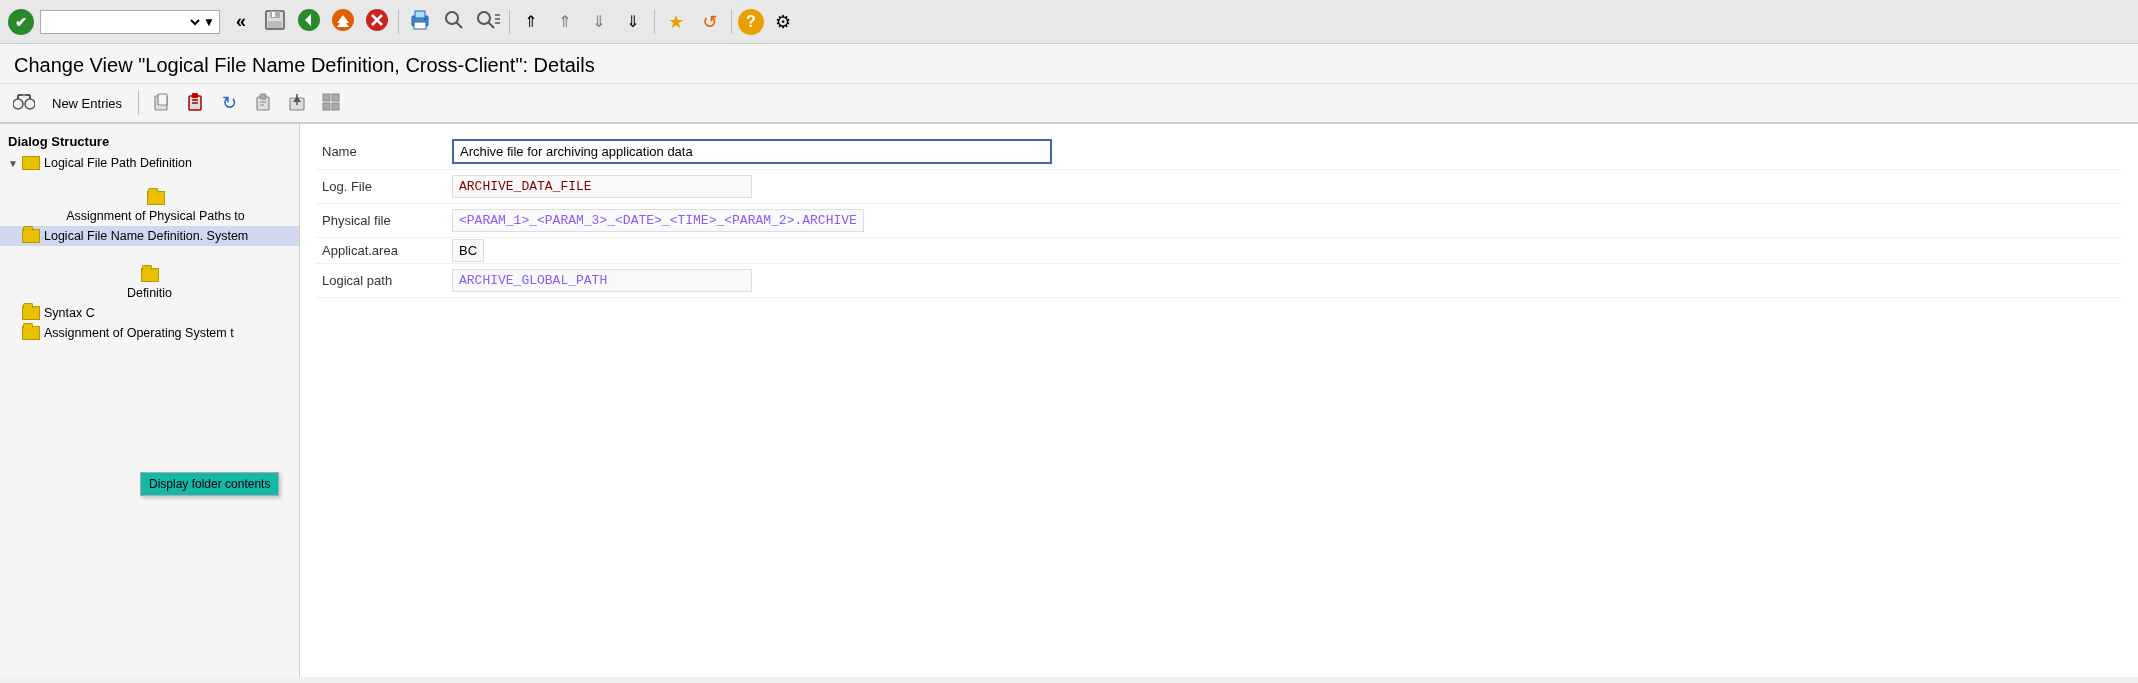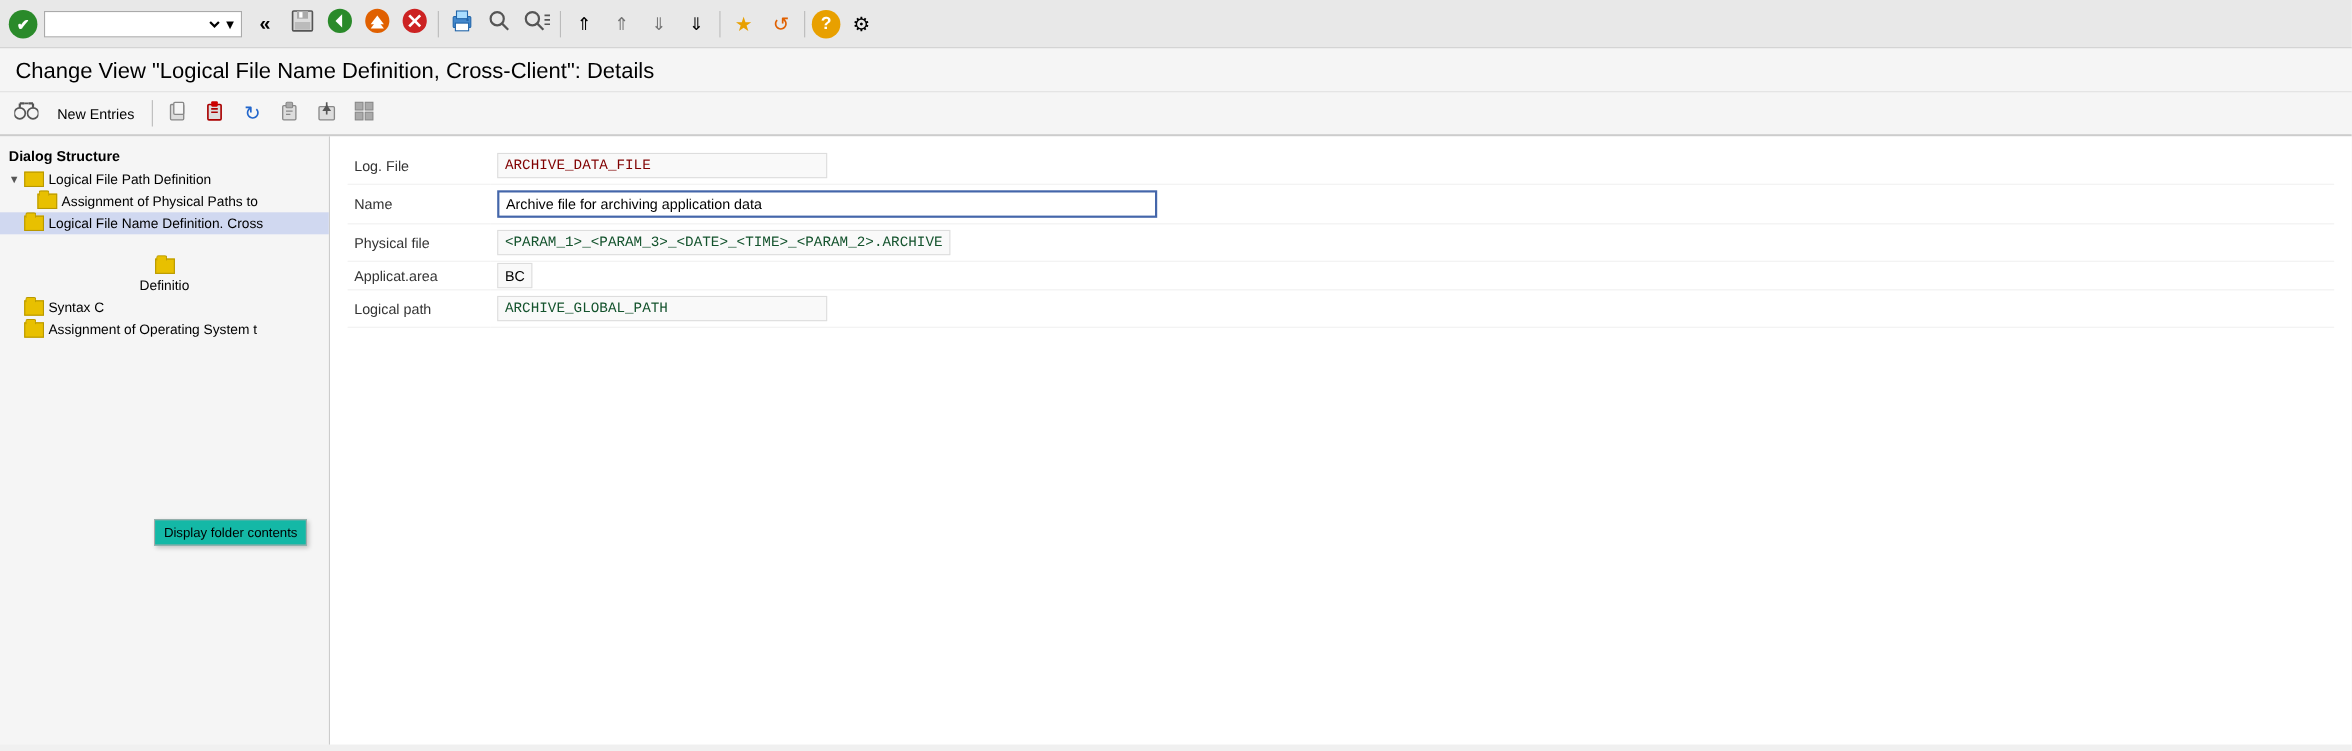--- a/index.html
+++ b/index.html
@@ -171,21 +171,21 @@
       flex-shrink: 0;
       position: relative;
     }
 
     .expand-arrow {
       font-size: 10px;
       color: #555;
       width: 10px;
     }
 
-    .indent1 { padding-left: 20px; }
+    .indent1 { padding-left: 20px; flex-direction: column; }
 
     
     .tooltip-popup {
       position: absolute;
       background: #14b8a6;
       border: 1px solid #aaa;
       padding: 4px 8px;
       font-size: 12px;
       box-shadow: 2px 2px 4px rgba(0,0,0,0.2);
       z-index: 100;
@@ -235,21 +235,21 @@
       padding: 3px 6px;
       font-size: 13px;
       width: 100%;
       outline: none;
       background: #fff;
     }
 
     .field-mono {
       font-family: 'Courier New', monospace;
       font-size: 13px;
-      color: #14532d;
+      color: #8b5cf6;
     }
 
     .field-row {
       border-bottom: 1px solid #f0f0f0;
     }
 
     .field-short {
       width: 60px;
       border: 1px solid #ddd;
       padding: 3px 6px;
@@ -486,21 +486,21 @@
       <span class="expand-arrow">&nbsp;</span>
       <span class="folder-icon" style="width:18px;height:14px;background:#e8c000;border:1px solid #b89800;display:inline-block;flex-shrink:0;position:relative;">
       </span>
       <span>Assignment of Physical Paths to</span>
     </div>
 
     <div class="sidebar-item active" style="position:relative;">
       <span class="expand-arrow">&nbsp;</span>
       <span class="folder-icon" style="width:18px;height:14px;background:#e8c000;border:1px solid #b89800;display:inline-block;flex-shrink:0;position:relative;">
       </span>
-      <span>Logical File Name Definition. Cross</span>
+      <span>Logical File Name Definition. System</span>
     </div>
 
     <div class="tooltip-popup">
       <span>Display folder contents</span>
     </div>
 
     <div class="sidebar-item" style="margin-top: 4px; flex-direction: column;">
       <span class="expand-arrow">&nbsp;</span>
       <span class="folder-icon" style="width:18px;height:14px;background:#e8c000;border:1px solid #b89800;display:inline-block;flex-shrink:0;position:relative;">
       </span>
@@ -521,33 +521,33 @@
       <span>Assignment of Operating System t</span>
     </div>
   </div>
 
   <div class="detail-panel">
     <table class="detail-table">
       <tbody>
 
         <tr class="field-row">
           <td>
+            <span>Name</span>
+          </td>
+          <td>
+            <input type="text" class="field-input" style="width: 600px;" value="Archive file for archiving application data">
+          </td>
+        </tr>
+
+        <tr class="field-row">
+          <td>
             <span>Log. File</span>
           </td>
           <td>
             <span class="field-value">ARCHIVE_DATA_FILE</span>
-          </td>
-        </tr>
-
-        <tr class="field-row">
-          <td>
-            <span>Name</span>
-          </td>
-          <td>
-            <input type="text" class="field-input" style="width: 600px;" value="Archive file for archiving application data">
           </td>
         </tr>
 
         <tr class="field-row">
           <td>
             <span>Physical file</span>
           </td>
           <td>
             <span class="field-value field-mono">&lt;PARAM_1&gt;_&lt;PARAM_3&gt;_&lt;DATE&gt;_&lt;TIME&gt;_&lt;PARAM_2&gt;.ARCHIVE</span>
           </td>

